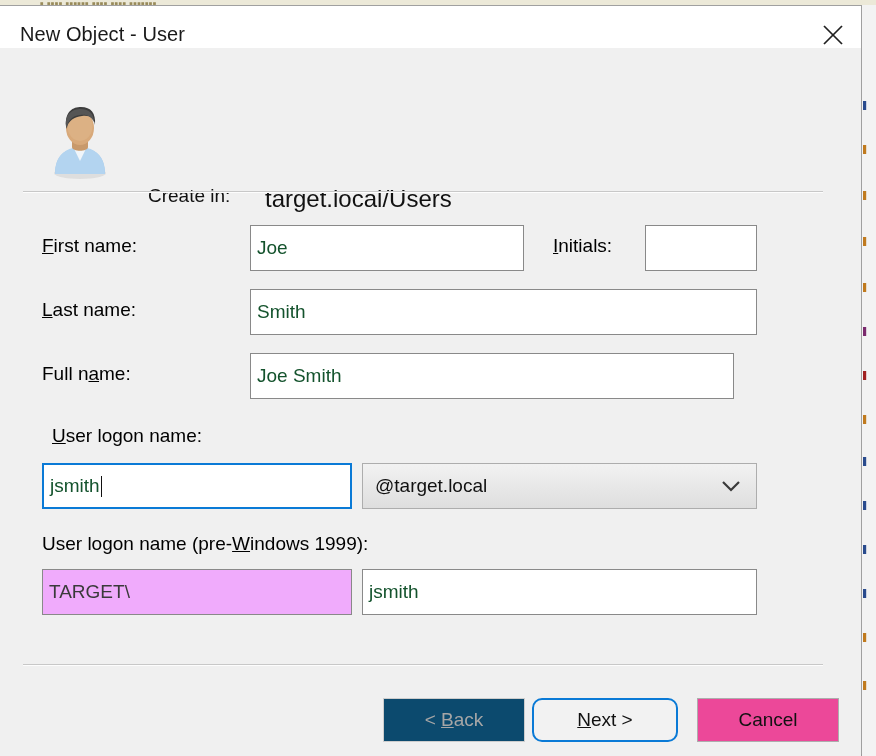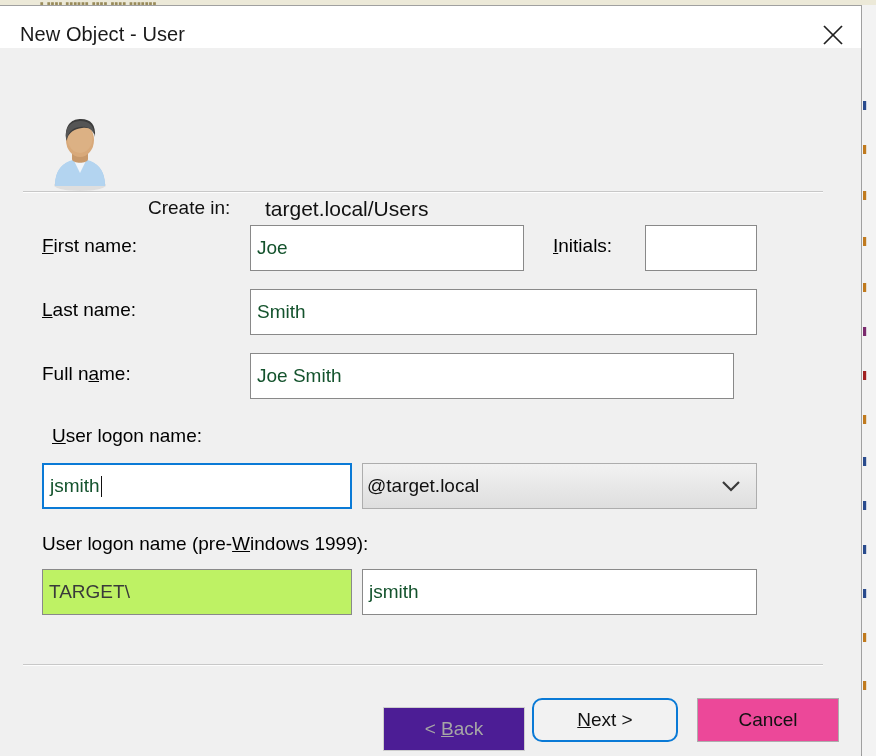--- a/index.html
+++ b/index.html
@@ -104,21 +104,21 @@
     position: absolute;
     left: 0; top: 55px;
     width: 861px;
     height: 693px;
     background: #f0f0f0;
   }
 
   
   #header-row {
     position: absolute;
-    left: 0; top: 12px;
+    left: 0; top: 0;
     width: 861px;
     height: 125px;
   }
   #user-icon {
     position: absolute;
     left: 48px;
     top: 43px;
     width: 64px;
     height: 76px;
   }
@@ -127,21 +127,21 @@
     left: 148px;
     top: 124px;
     font-size: 19px;
     color: #111;
     white-space: nowrap;
   }
   #createin-value {
     position: absolute;
     left: 265px;
     top: 124px;
-    font-size: 21px;
+    font-size: 24px;
     color: #111;
     white-space: nowrap;
   }
 
   .hrule {
     position: absolute;
     left: 23px;
     width: 800px;
     height: 0;
     border-top: 1px solid #c8c8c8;
@@ -169,21 +169,21 @@
     padding: 0 6px;
     display: flex;
     align-items: center;
     overflow: hidden;
     white-space: nowrap;
   }
   .textbox.focused {
     border: 2px solid #0a7ad6;
   }
   .textbox.readonly {
-    background: #bef264;
+    background: #f0abfc;
     color: #3a3a3a;
   }
   .caret {
     display: inline-block;
     width: 1px;
     height: 21px;
     background: #111;
     margin-left: 1px;
     vertical-align: middle;
   }
@@ -191,21 +191,21 @@
   
   #upn-suffix {
     position: absolute;
     box-sizing: border-box;
     background: linear-gradient(to bottom, #f2f2f2 0%, #e6e6e6 60%, #dedede 100%);
     border: 1px solid #adadad;
     font-size: 19px;
     color: #111;
     display: flex;
     align-items: center;
-    padding: 0 4px;
+    padding: 0 12px;
     white-space: nowrap;
     cursor: default;
   }
   #upn-suffix .chev {
     position: absolute;
     right: 14px;
     top: 50%;
     transform: translateY(-50%);
   }
 
@@ -218,23 +218,22 @@
     font-size: 19px;
     color: #111;
     display: flex;
     align-items: center;
     justify-content: center;
     cursor: default;
     white-space: nowrap;
   }
   .btn.disabled {
     color: #a6a6a6;
-    background: #4c1d95;
+    background: #0c4a6e;
     border-color: #cdcdcd;
-    margin-top: 9px;
   }
   .btn.default {
     background: #f2f2f2;
     border: 2px solid #0a7ad6;
   }
   .btn u { text-decoration: underline; }
   .btn.disabled u { text-decoration: underline; }
 </style>
 </head>
 <body>

